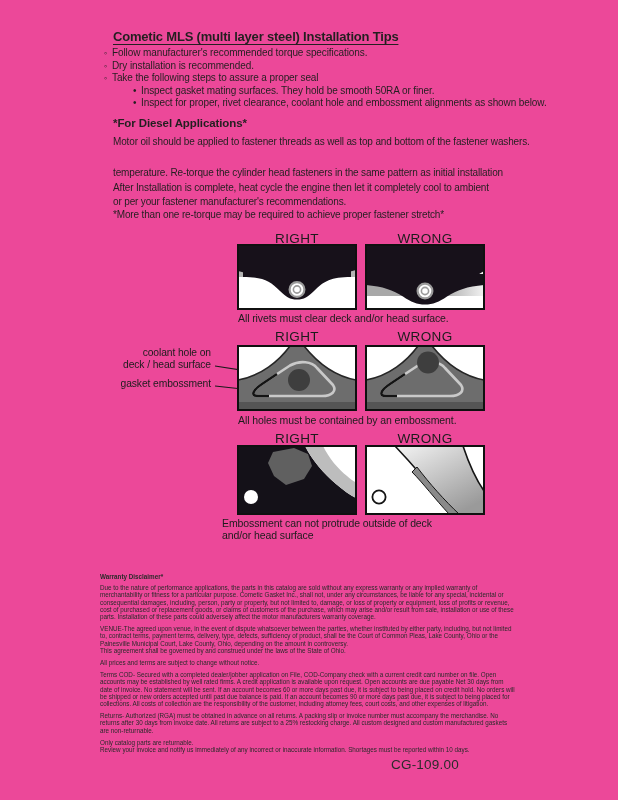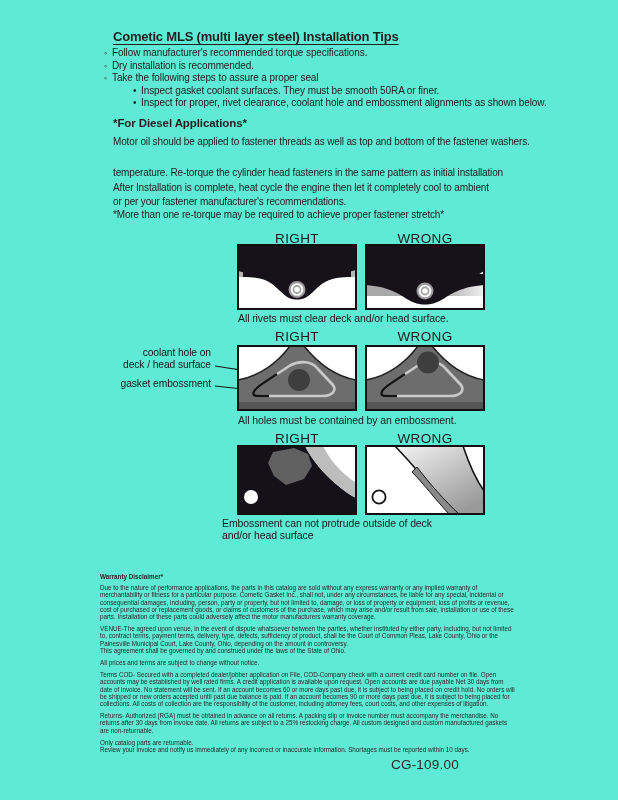--- a/index.html
+++ b/index.html
@@ -1,18 +1,18 @@
 <!DOCTYPE html>
 <html><head>
 <meta charset="utf-8">
 <style>
   html,body{margin:0;padding:0;}
   body{background:#ffffff;}
   .page{
-    position:relative; width:618px; height:800px; background:#5eead4;
+    position:relative; width:618px; height:800px; background:#ec4899;
     font-family:"Liberation Sans", sans-serif; color:#231f20; overflow:hidden;
   }
   .abs{position:absolute;}
   .nw{white-space:nowrap;}
 
   .title{
     left:113px; top:29px; font-size:13px; font-weight:bold;
     letter-spacing:-0.2px; text-decoration:underline; text-underline-offset:3px;
   }
 
@@ -57,21 +57,21 @@
     <div class="tip nw">
       <span class="marker">◦</span>
       <span>Dry installation is recommended.</span>
     </div>
     <div class="tip nw">
       <span class="marker">◦</span>
       <span>Take the following steps to assure a proper seal</span>
     </div>
     <div class="tip sub nw">
       <span class="marker">•</span>
-      <span>Inspect gasket coolant surfaces.  They must be smooth 50RA or finer.</span>
+      <span>Inspect gasket mating surfaces.  They hold be smooth 50RA or finer.</span>
     </div>
     <div class="tip sub nw">
       <span class="marker">•</span>
       <span>Inspect for proper, rivet clearance, coolant hole and embossment alignments as shown below.</span>
     </div>
   </div>
 
   <div class="abs h-diesel nw">*For Diesel Applications*</div>
 
   <div class="abs para p1">

